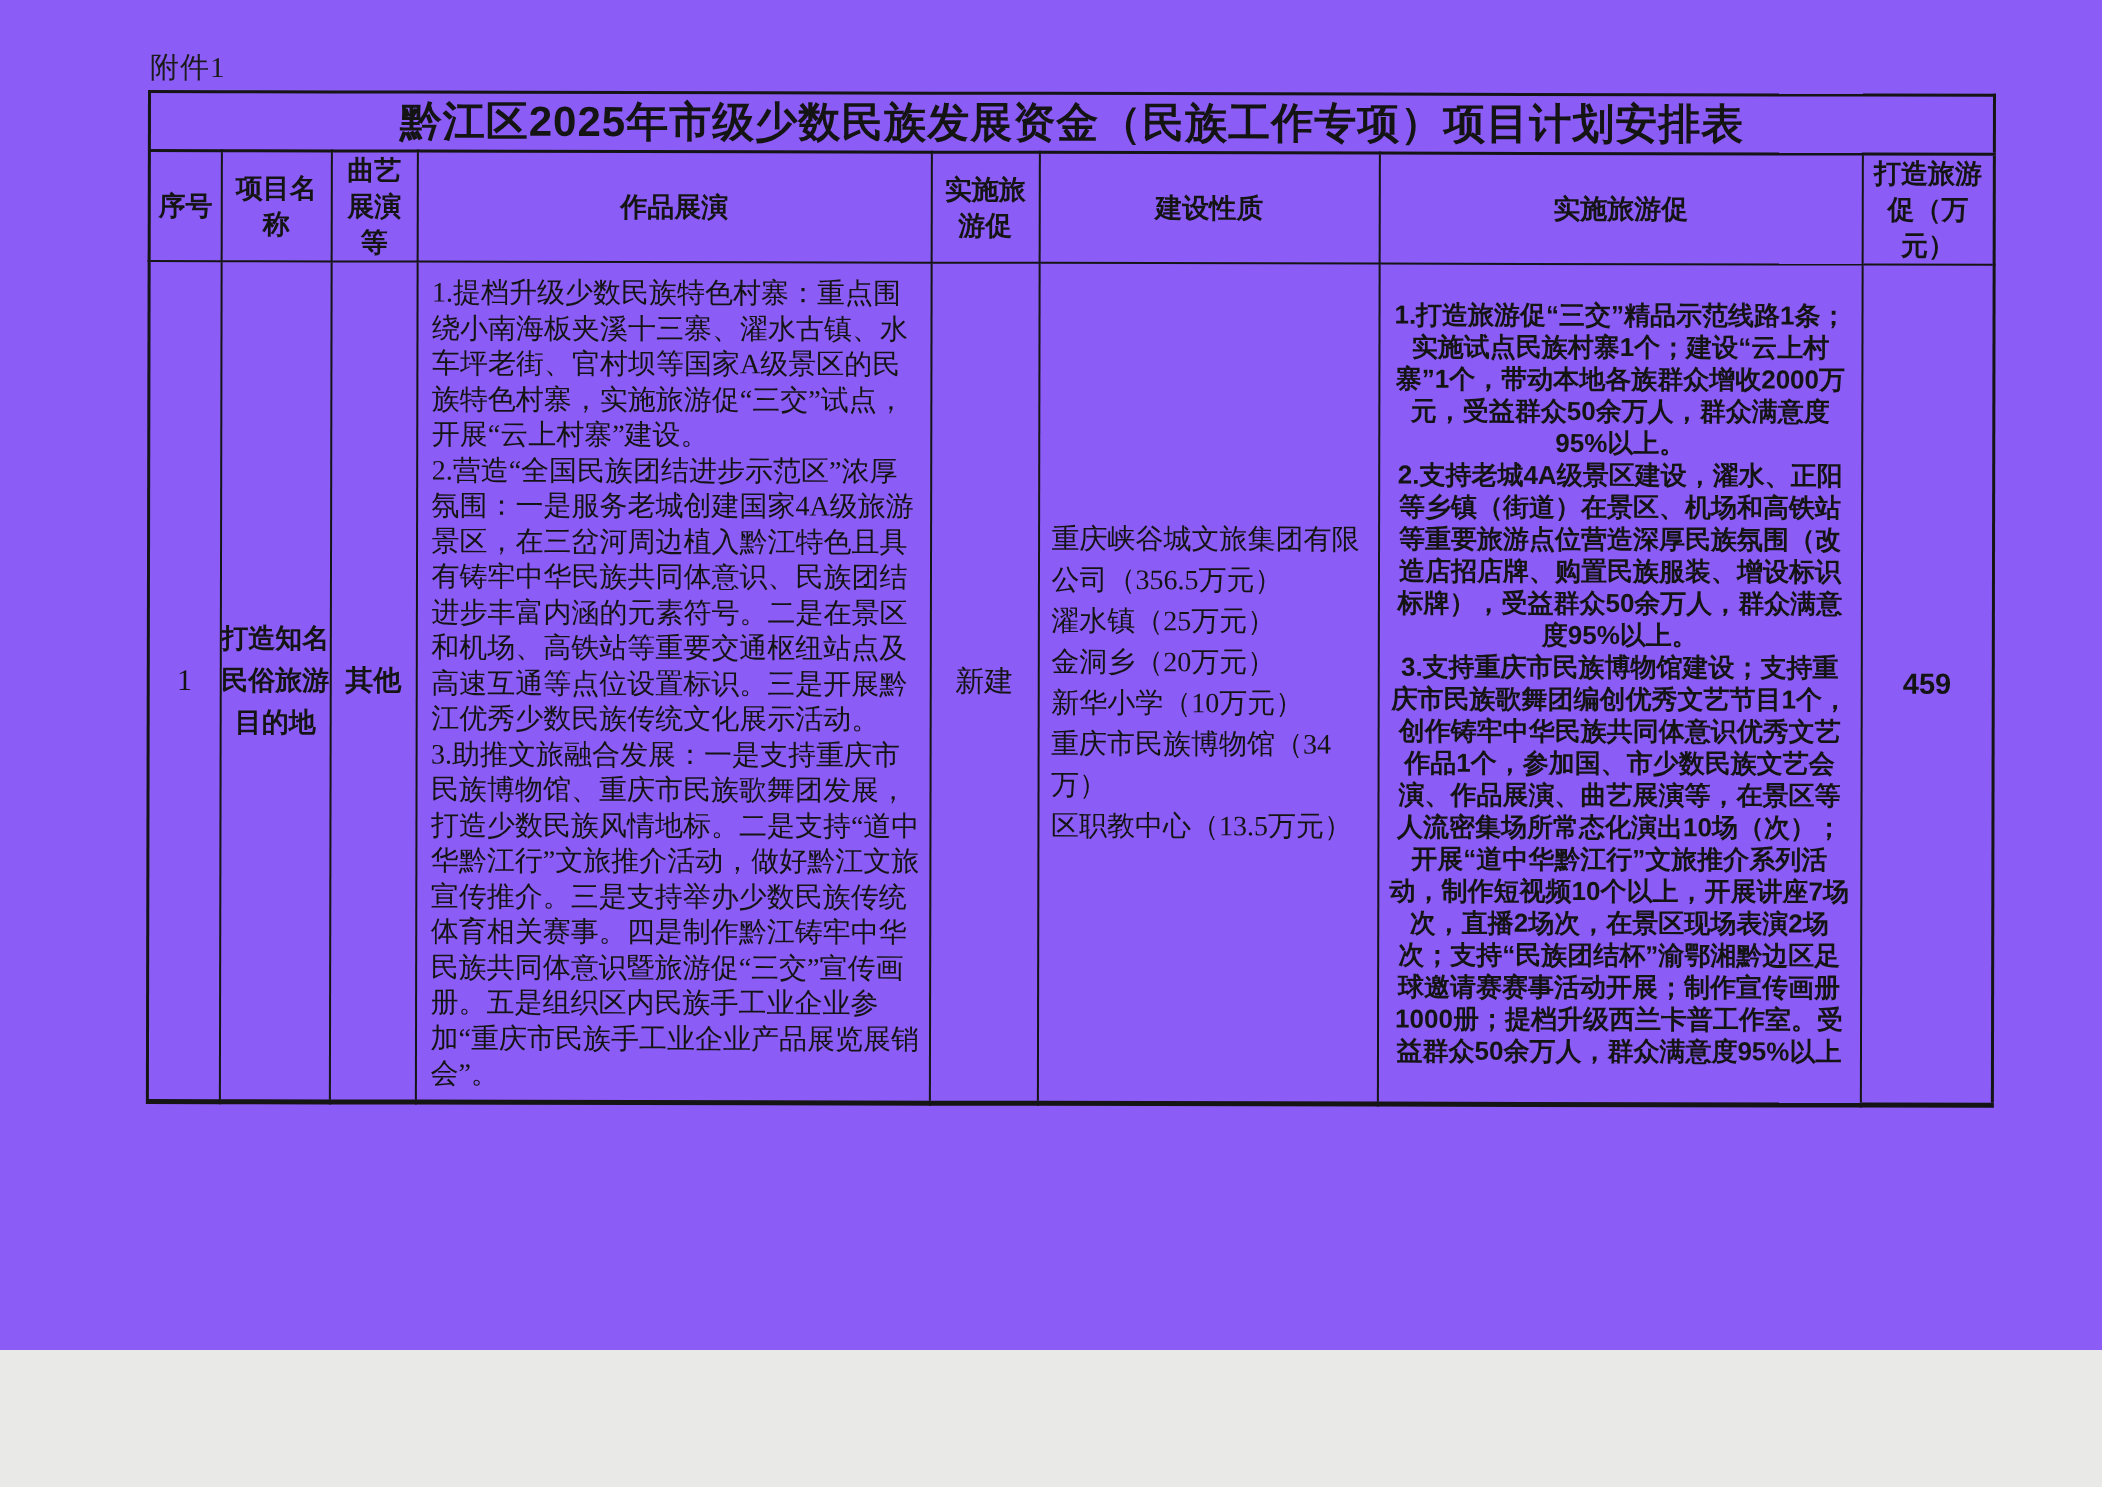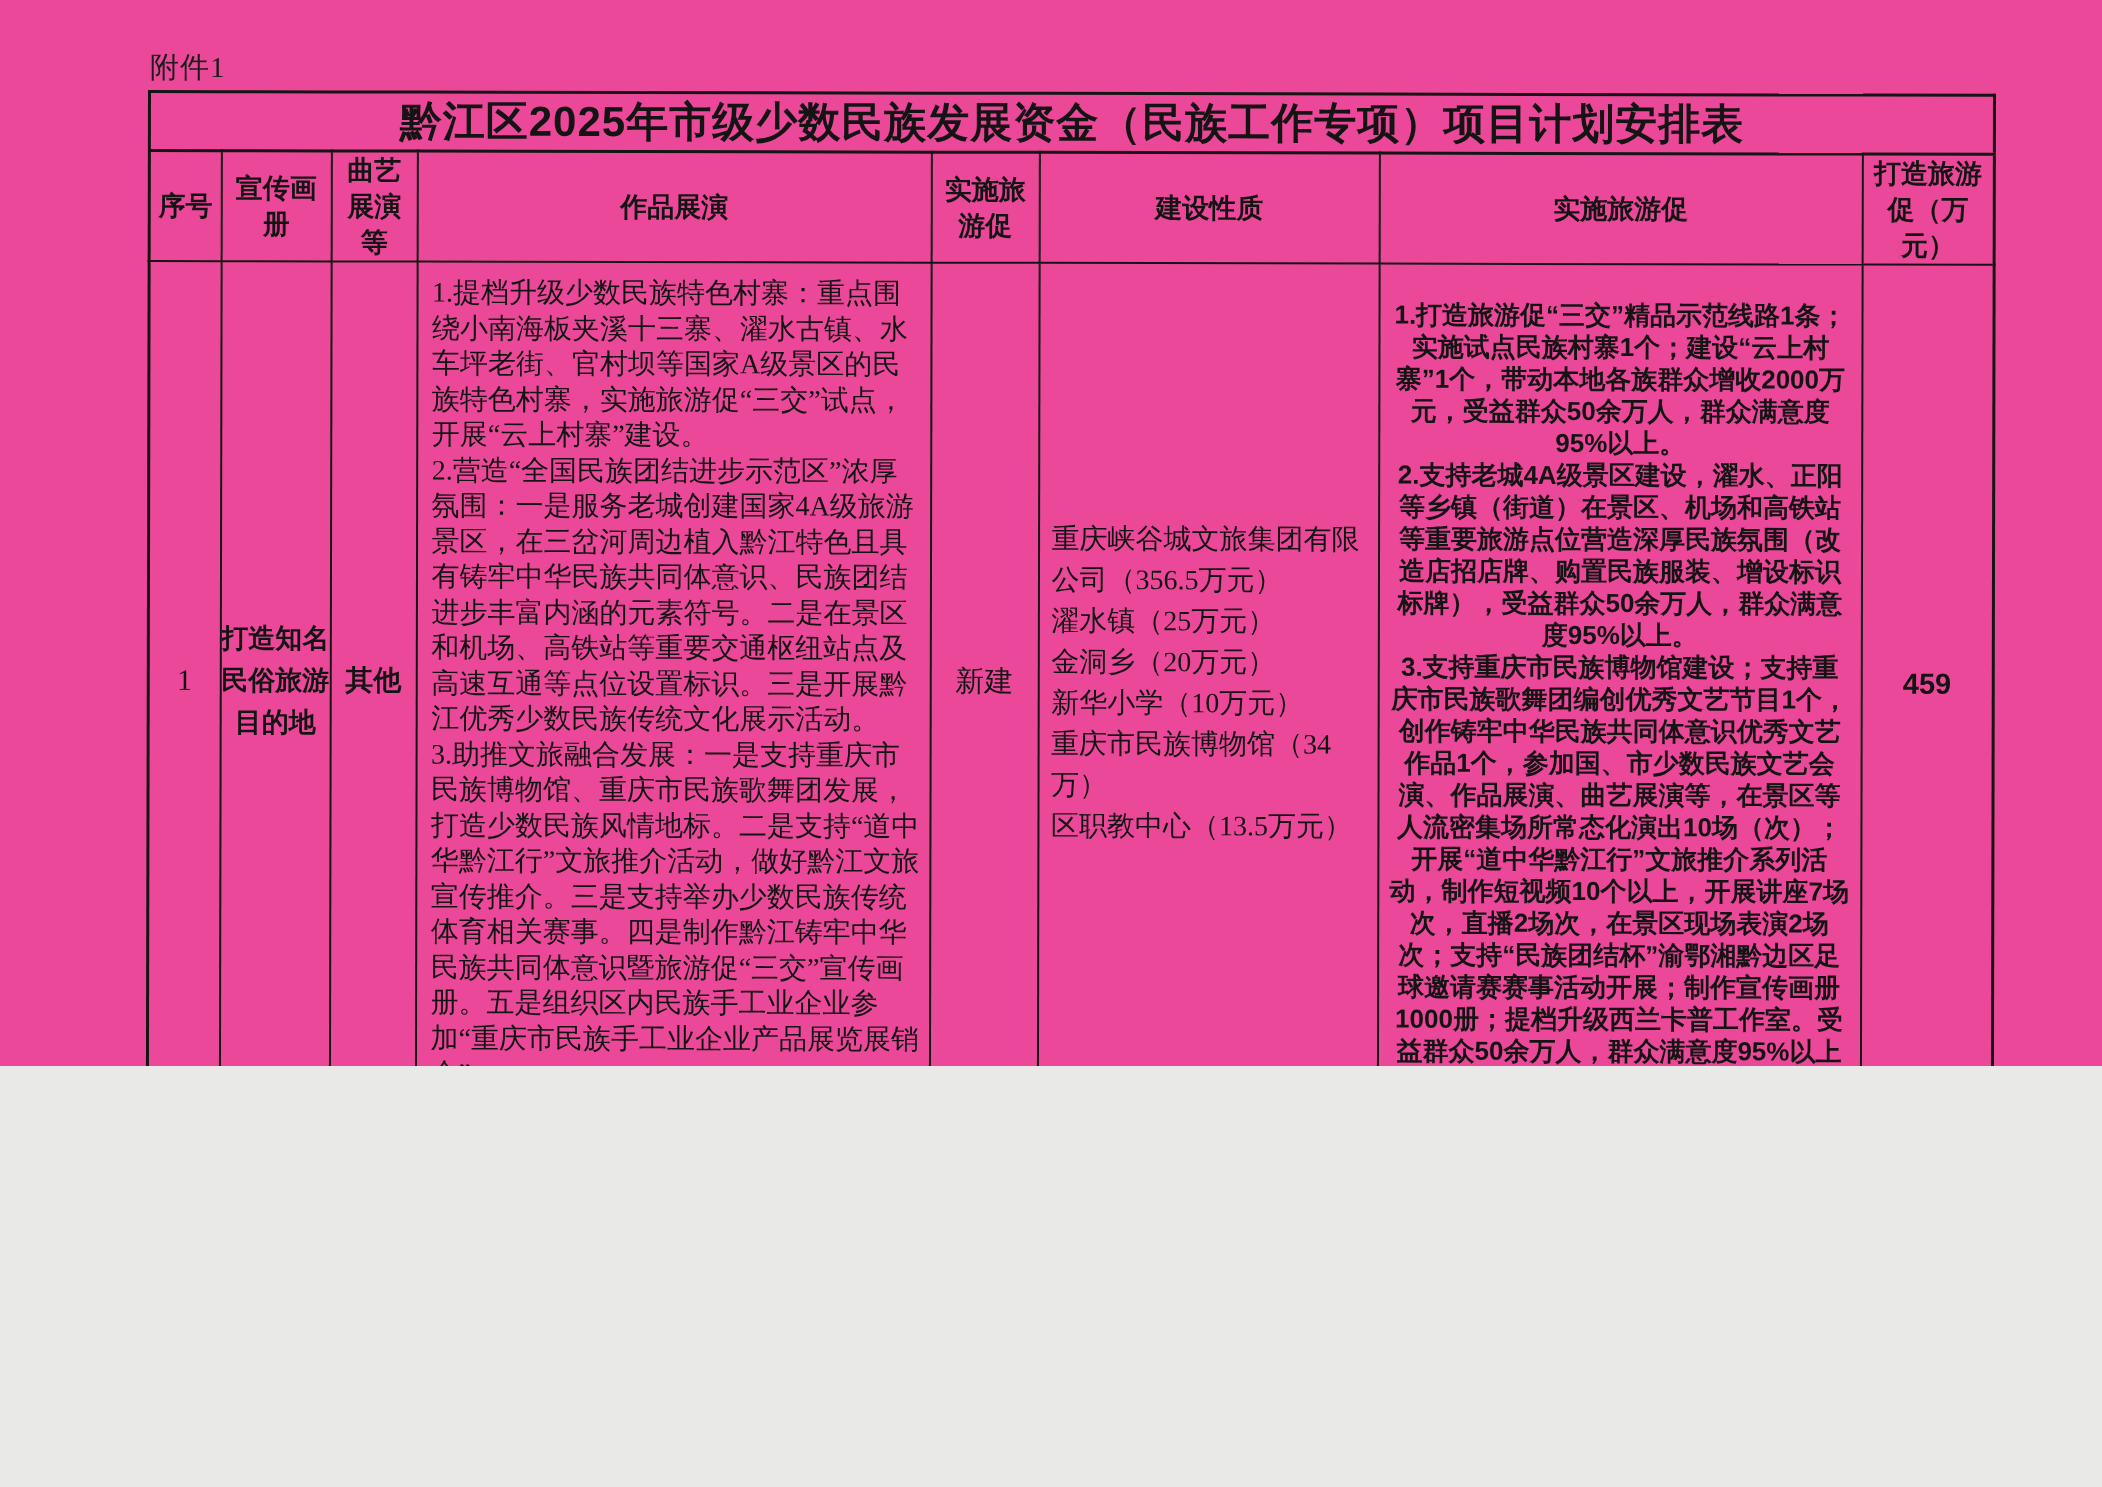--- a/index.html
+++ b/index.html
@@ -4,22 +4,22 @@
 <style>
   html,body{margin:0;padding:0;}
   body{
     width:2102px;height:1487px;
     background:#e9e9e7;
     font-family:"Liberation Serif","DejaVu Serif",serif;
     color:#141414;
   }
   .page{
     position:relative;
-    width:2102px;height:1066px;
-    background:#ec4899;
+    width:2102px;height:1350px;
+    background:#8b5cf6;
     overflow:hidden;
   }
   .attachment{
     position:absolute;
     left:150px;top:48px;
     font-size:29px;
     letter-spacing:1px;
     color:#1b1b1b;
   }
   table.doc{
@@ -144,21 +144,21 @@
       <col style="width:132px">
     </colgroup>
 
     <tbody>
         <tr>
       <td class="title-cell" colspan="8">黔江区2025年市级少数民族发展资金（民族工作专项）项目计划安排表</td>
     </tr>
 
     <tr class="header-row">
       <td>序号</td>
-      <td>宣传画册</td>
+      <td>项目名称</td>
       <td>曲艺展演等</td>
       <td>作品展演</td>
       <td>实施旅游促</td>
       <td>建设性质</td>
       <td>实施旅游促</td>
       <td>打造旅游促（万元）</td>
     </tr>
 
     <tr class="data-row">
       <td class="c-serial">1</td>

